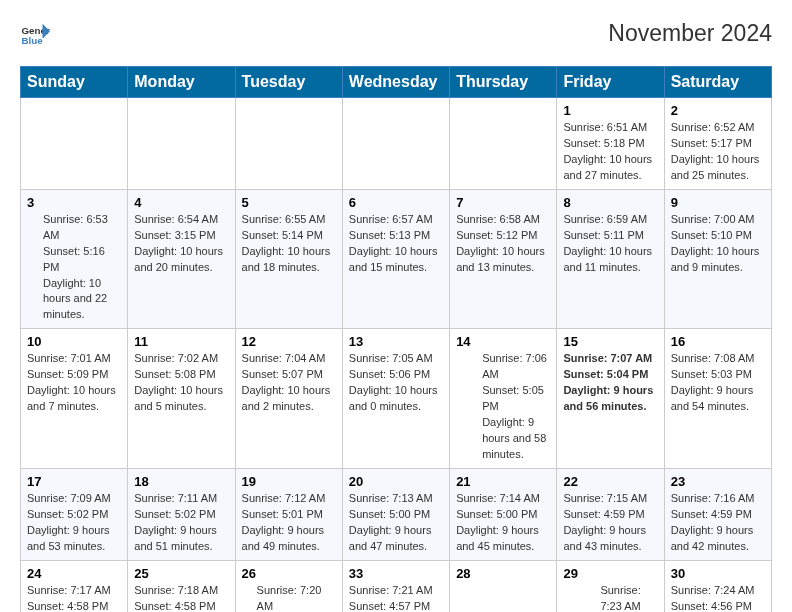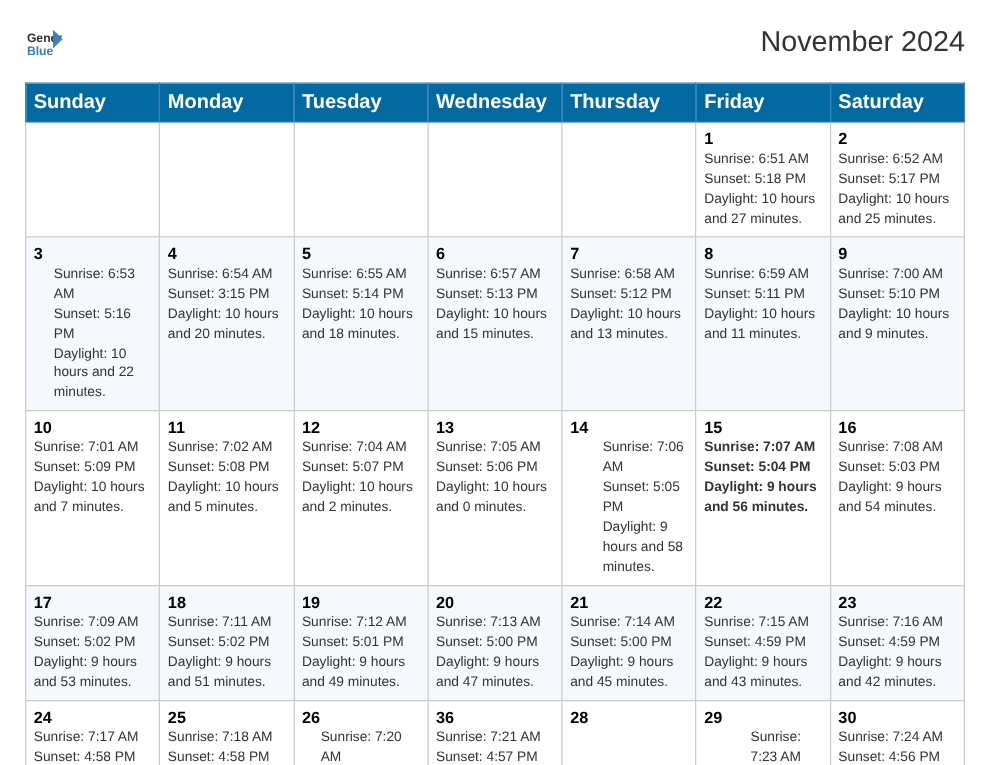--- a/index.html
+++ b/index.html
@@ -270,21 +270,21 @@
 Sunset: 4:58 PM
 Daylight: 9 hours and 39 minutes.</div>
         </td>
         <td>
           <span class="day-number">26</span>
           <div class="day-info" style="white-space: pre-line; margin-left: 15px;">Sunrise: 7:20 AM
 Sunset: 4:57 PM
 Daylight: 9 hours and 37 minutes.</div>
         </td>
         <td>
-          <span class="day-number">36</span>
+          <span class="day-number">33</span>
           <div class="day-info" style="white-space: pre-line;">Sunrise: 7:21 AM
 Sunset: 4:57 PM
 Daylight: 9 hours and 36 minutes.</div>
         </td>
         <td>
           <span class="day-number">28</span>
           <div class="day-info" style="white-space: pre-line; margin-top: 39px;">Sunrise: 7:22 AM
 Sunset: 4:56 PM
 Daylight: 9 hours and 34 minutes.</div>
         </td>

